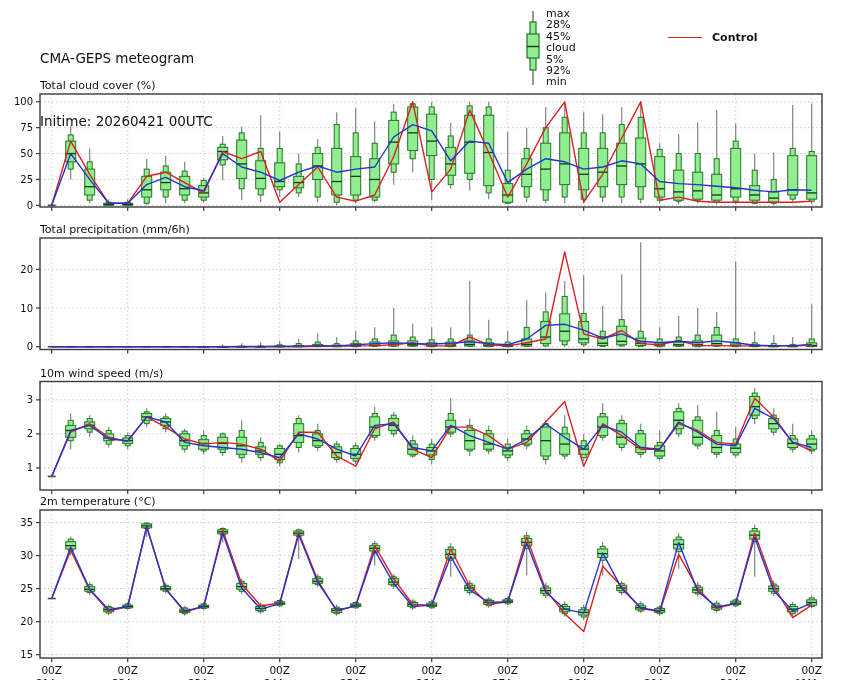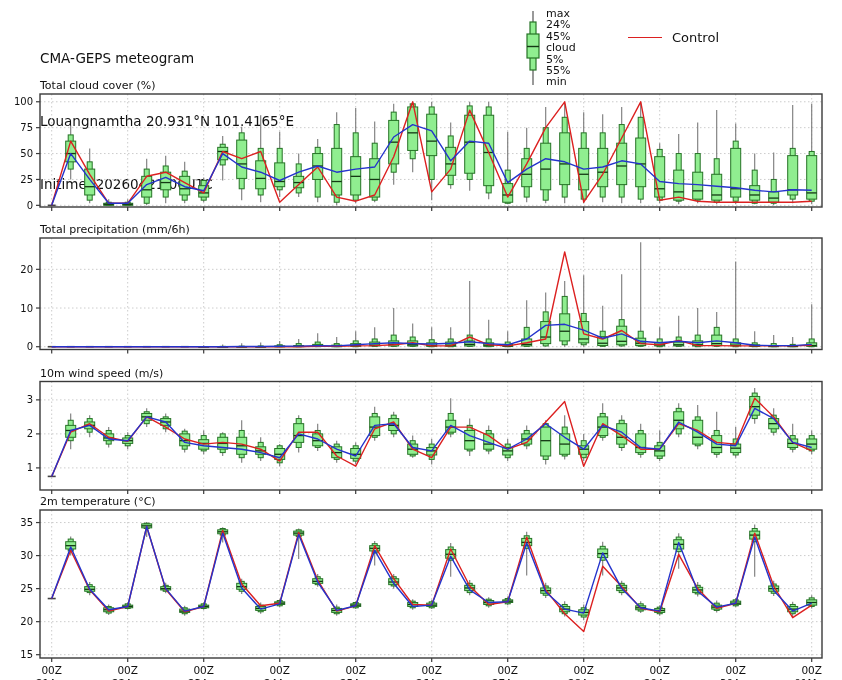--- a/index.html
+++ b/index.html
@@ -2,50 +2,49 @@
 <html><head>
 <meta charset="utf-8">
 <style>
   html,body{margin:0;padding:0;background:#fff;}
   #figure{position:relative;width:842px;height:680px;background:#ffffff;overflow:hidden;
           font-family:"DejaVu Sans","Liberation Sans",sans-serif;color:#111;}
   #header{position:absolute;left:40px;top:6px;font-size:13.5px;line-height:21px;white-space:pre;}
   #box-legend{position:absolute;left:520px;top:8px;display:flex;align-items:flex-start;}
   #box-legend svg{display:block;}
   .bl-labels{font-size:11px;line-height:11.4px;color:#111;}
-  #line-legend{position:absolute;left:628px;top:26px;font-size:13px;}
+  #line-legend{position:absolute;left:668px;top:26px;font-size:11px;font-weight:bold;}
   .ll-row{display:flex;align-items:center;height:22px;margin-bottom:6px;}
   .ll-swatch{width:34px;height:0;border-top:1.6px solid #000;margin-right:10px;}
   #chart-host{position:absolute;left:0;top:0;width:842px;height:680px;}
 </style>
 </head>
 <body>
 
 <div id="figure">
 
   <div id="header">
     <div>CMA-GEPS meteogram</div>
-    <div>Louangnamtha 20.931°N 101.4165°E</div>
     <div>Initime: 20260421 00UTC</div>
   </div>
 
   <div id="box-legend">
     <svg width="26" height="80">
       <line x1="13" y1="3" x2="13" y2="77" stroke="#555" stroke-width="1.2"></line>
       <rect x="10" y="14" width="6" height="48" fill="#90ee90" stroke="#267326" stroke-width="1.2"></rect>
       <rect x="7" y="26" width="12" height="24" fill="#90ee90" stroke="#267326" stroke-width="1.2"></rect>
       <line x1="7" y1="38.5" x2="19" y2="38.5" stroke="#143814" stroke-width="1.4"></line>
     </svg>
     <div class="bl-labels">
       <div>max</div>
-      <div>24%</div>
+      <div>28%</div>
       <div>45%</div>
       <div>cloud</div>
       <div>5%</div>
-      <div>55%</div>
+      <div>92%</div>
       <div>min</div>
     </div>
   </div>
 
   <div id="line-legend">
     <div class="ll-row">
       <span class="ll-swatch" id="ctl-swatch" style="border-top-color: rgb(220, 32, 32);"></span>
       <span>Control</span>
     </div>
   </div>

